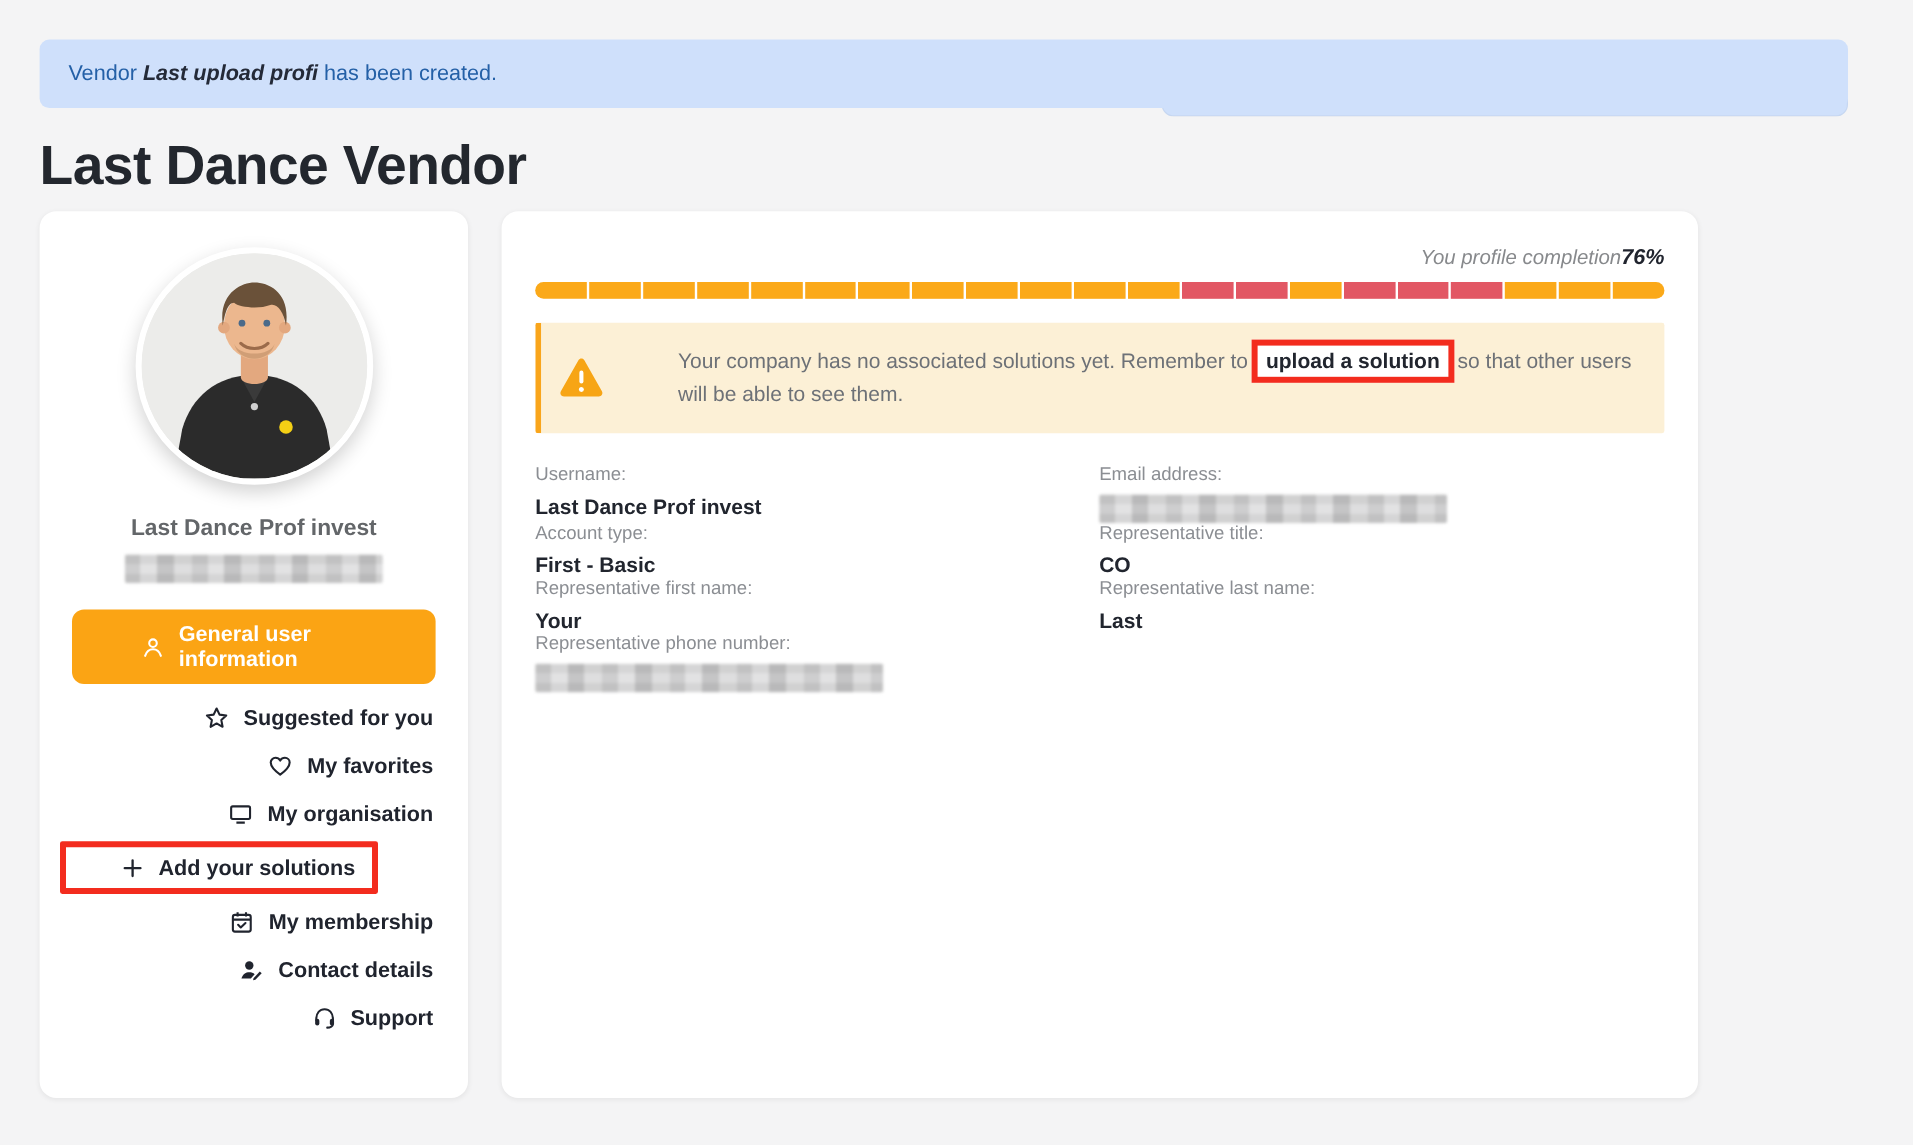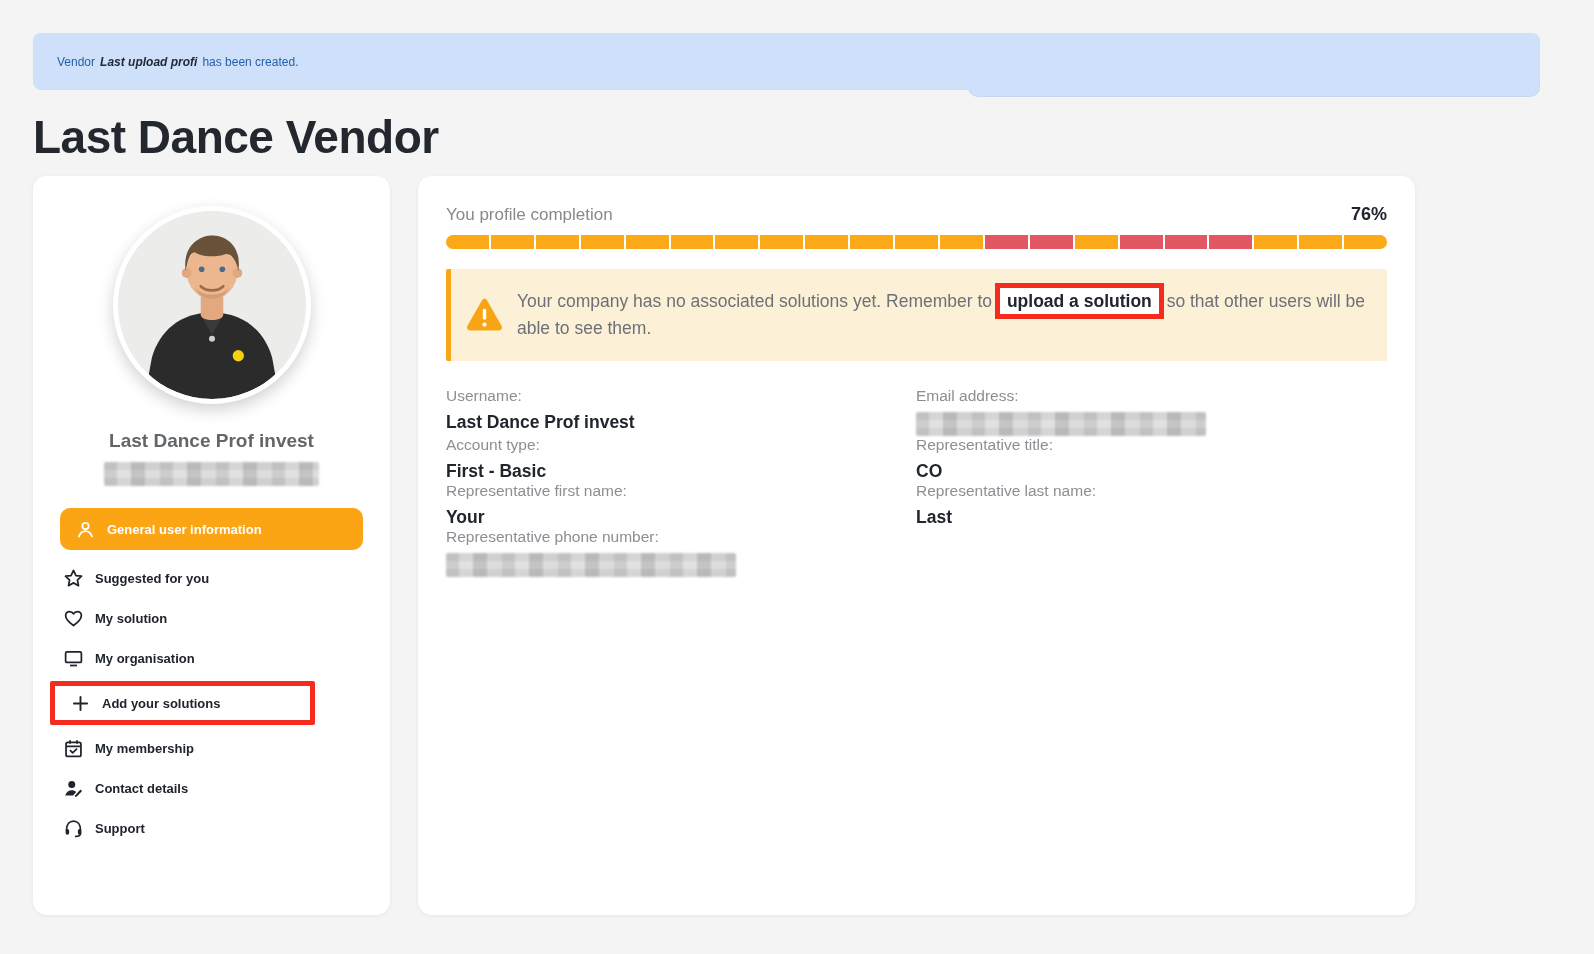--- a/index.html
+++ b/index.html
@@ -14,21 +14,21 @@
   
   .banner-behind {
     position: absolute; left: 968px; top: 40px; width: 572px; height: 57px;
     background: #cfe0fb; border-radius: 10px; border: 1px solid rgba(0,0,0,0.04);
     z-index: 1;
   }
   .banner {
     position: absolute; left: 33px; top: 33px; width: 1507px; height: 57px;
     background: #cfe0fb; border-radius: 8px;
     display: flex; align-items: center; padding: 0 24px;
-    font-size: 12px; color: #2460a7; z-index: 2;
+    font-size: 18px; color: #2460a7; z-index: 2;
   }
   .banner .vendor-name { font-weight: bold; font-style: italic; color: #242a38; padding: 0 5px; }
 
   
   .page-title {
     position: absolute; left: 33px; top: 110px;
     font-size: 46px; font-weight: 700; color: #23272e; letter-spacing: -0.5px;
   }
 
   
@@ -51,51 +51,52 @@
     background:
       repeating-linear-gradient(90deg, rgba(0,0,0,0.11) 0 13px, rgba(0,0,0,0.02) 13px 27px, rgba(0,0,0,0.15) 27px 41px, rgba(0,0,0,0.04) 41px 56px),
       repeating-linear-gradient(0deg, rgba(0,0,0,0.07) 0 8px, rgba(0,0,0,0.01) 8px 16px),
       #e9e9ea;
     filter: blur(1.2px);
   }
 
   .menu { margin: 22px 27px 0; display: flex; flex-direction: column; }
   .menu-item {
     display: flex; align-items: center; gap: 11px;
-    font-size: 13px; font-weight: bold; color: #20242e;
-    padding: 9px 2px; cursor: pointer;
+    font-size: 18px; font-weight: bold; color: #20242e;
+    padding: 9px 2px; cursor: pointer; justify-content: flex-end;
   }
   .menu-item .mi-icon { width: 22px; height: 22px; flex: 0 0 22px; display: flex; align-items: center; justify-content: center; }
   .menu-item .mi-icon svg { width: 21px; height: 21px; }
   .menu-item.active {
     background: #fba414; color: #ffffff; border-radius: 10px;
     padding: 10px 14px; margin: 0 0 8px; line-height: 21px;
   }
   .menu-item.active .mi-label { width: 200px; }
   .menu-item.annotated {
     border: 5px solid #f32c1e; border-radius: 2px;
     padding: 6px 14px; margin: 3px 0 3px -10px; width: 265px;
   }
 
   
-  .completion-row { display: flex; justify-content: space-between; align-items: baseline; }
+  .completion-row { display: flex; justify-content: flex-end; align-items: baseline; font-style: italic; }
   .completion-label { font-size: 17px; color: #87898c; }
   .completion-value { font-size: 18px; font-weight: bold; color: #20242e; }
 
   .progress { display: flex; gap: 2px; height: 14px; margin-top: 10px; }
   .progress .seg { flex: 1; }
   .progress .seg:first-child { border-radius: 7px 0 0 7px; }
   .progress .seg:last-child { border-radius: 0 7px 7px 0; }
   .seg.orange { background: #fba919; }
   .seg.red { background: #e25764; }
 
   .warning {
     margin-top: 20px; background: #fcf0d6; border-left: 5px solid #f9a51b;
     border-radius: 2px; display: flex; align-items: center; min-height: 92px;
     padding: 18px 18px 18px 0;
+    gap: 48px;
   }
   .warning .warn-icon { width: 66px; flex: 0 0 66px; display: flex; justify-content: center; }
   .warning .warn-icon svg { width: 37px; height: 34px; }
   .warning .warn-text { font-size: 17.5px; line-height: 27px; color: #6d7177; }
   .upload-link {
     display: inline-block; font-weight: bold; color: #21252e; background: #ffffff;
     border: 5px solid #f32c1e; padding: 1px 7px; margin: -6px -2px; cursor: pointer;
     line-height: 24px;
   }
 
@@ -174,21 +175,21 @@
           </svg>
         </span>
         <span class="mi-label">Suggested for you</span>
       </div>
       <div class="menu-item">
         <span class="mi-icon">
           <svg viewBox="0 0 24 24" fill="none" stroke="currentColor" stroke-width="2" stroke-linejoin="round">
             <path d="M12 20 C5 15 3 11.5 3 8.5 C3 5.9 5 4 7.5 4 C9.4 4 11.1 5.1 12 6.6 C12.9 5.1 14.6 4 16.5 4 C19 4 21 5.9 21 8.5 C21 11.5 19 15 12 20 Z"></path>
           </svg>
         </span>
-        <span class="mi-label">My solution</span>
+        <span class="mi-label">My favorites</span>
       </div>
       <div class="menu-item">
         <span class="mi-icon">
           <svg viewBox="0 0 24 24" fill="none" stroke="currentColor" stroke-width="2" stroke-linejoin="round">
             <rect x="3" y="4.5" width="18" height="12" rx="1.5"></rect>
             <path d="M8 20 L16 20"></path>
           </svg>
         </span>
         <span class="mi-label">My organisation</span>
       </div>

